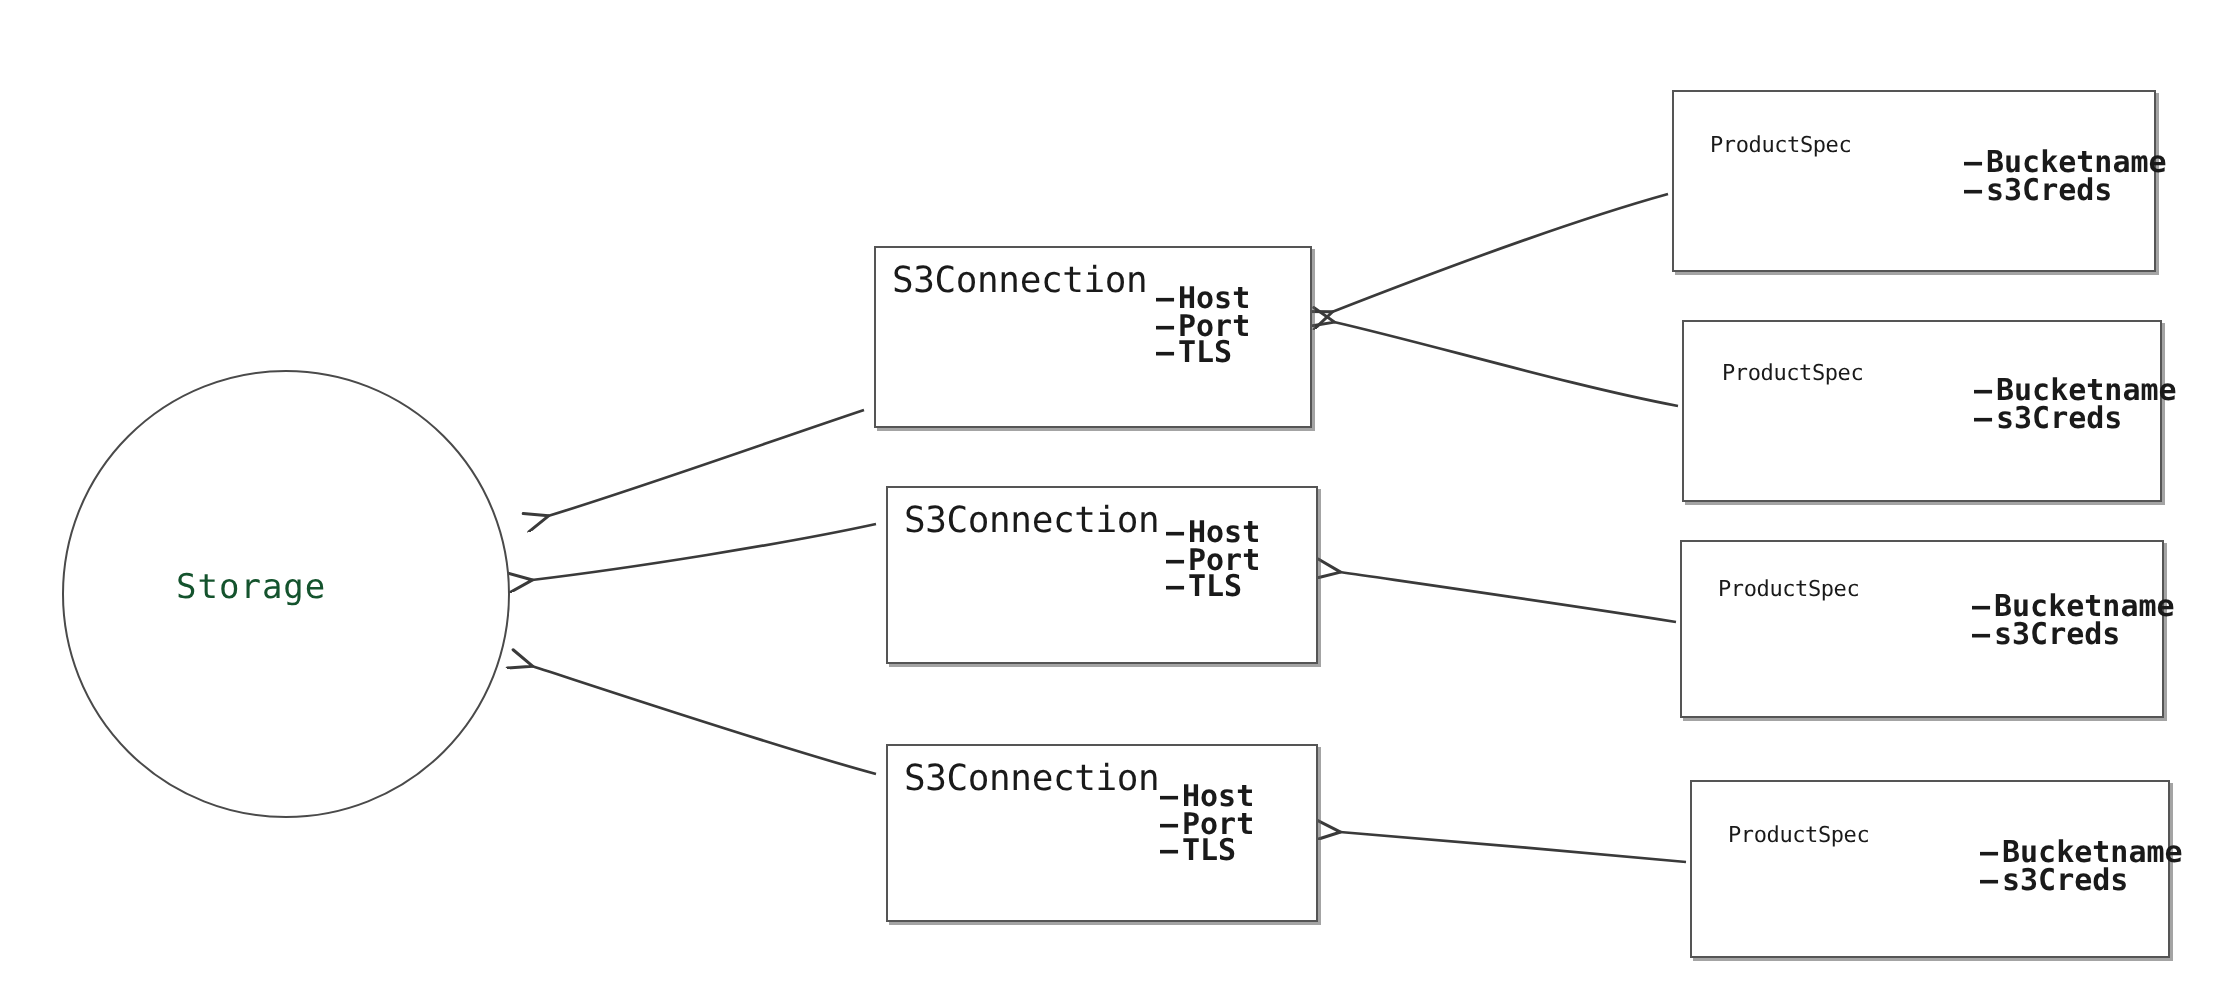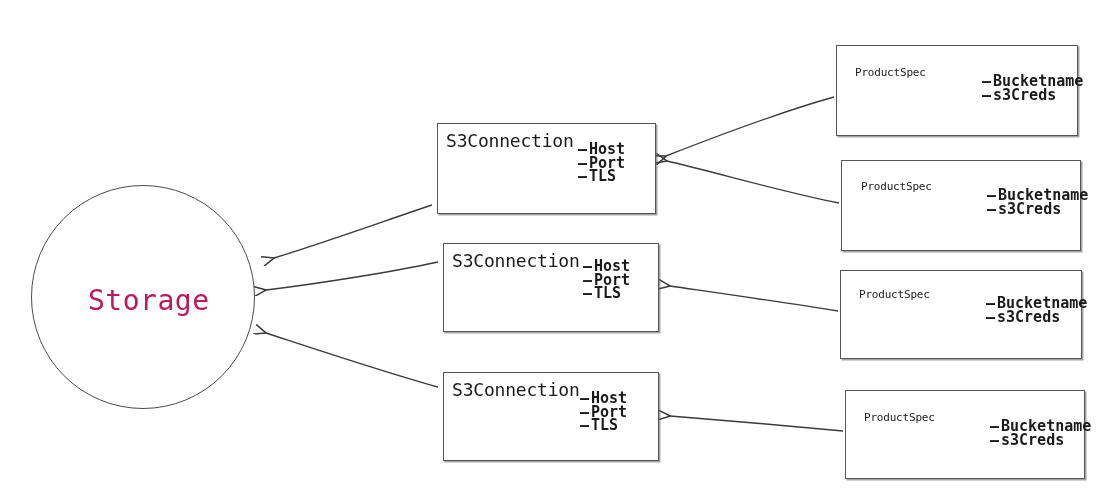--- a/index.html
+++ b/index.html
@@ -51,22 +51,22 @@
   .attr-dash { display: inline-block; width: 11px; }
   .circle-node {
     position: absolute;
     border-radius: 50%;
     background: #ffffff;
     border: 1.7px solid #4a4a4a;
     box-sizing: border-box;
   }
   .circle-label {
     position: absolute;
-    font-size: 28px;
-    color: #be185d;
+    font-size: 17px;
+    color: #14532d;
     white-space: nowrap;
     letter-spacing: 0.5px;
   }
 </style>
 </head>
 <body>
 
 <div id="canvas">
 
   <svg id="edges" width="1119" height="493" viewBox="0 0 1119 493" xmlns="http://www.w3.org/2000/svg">

